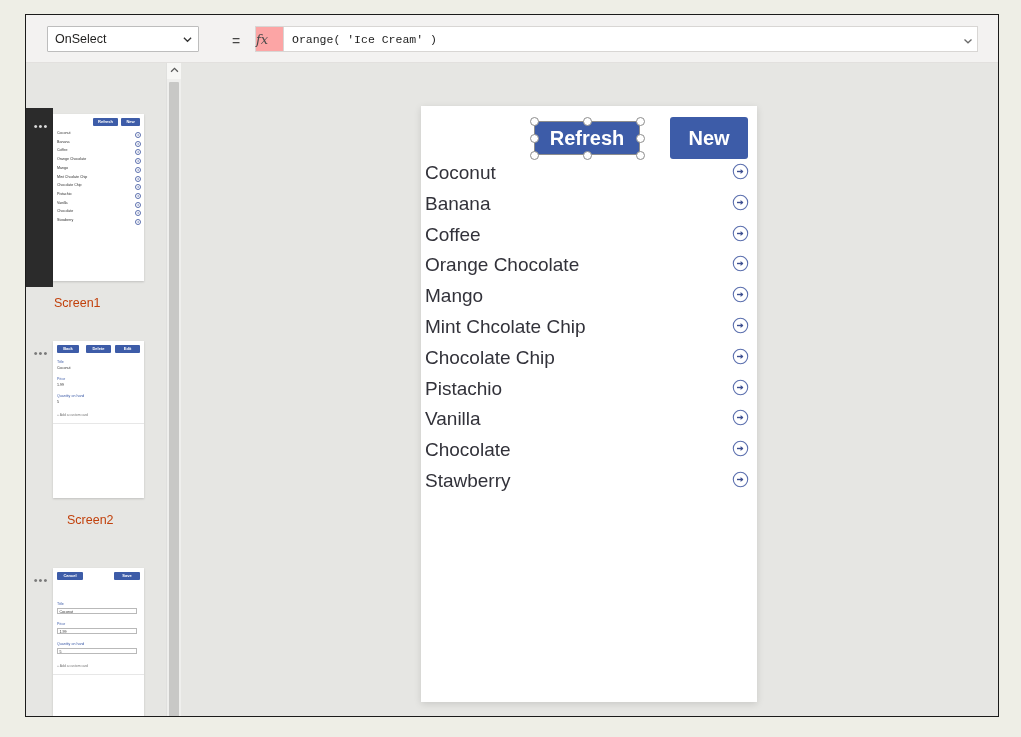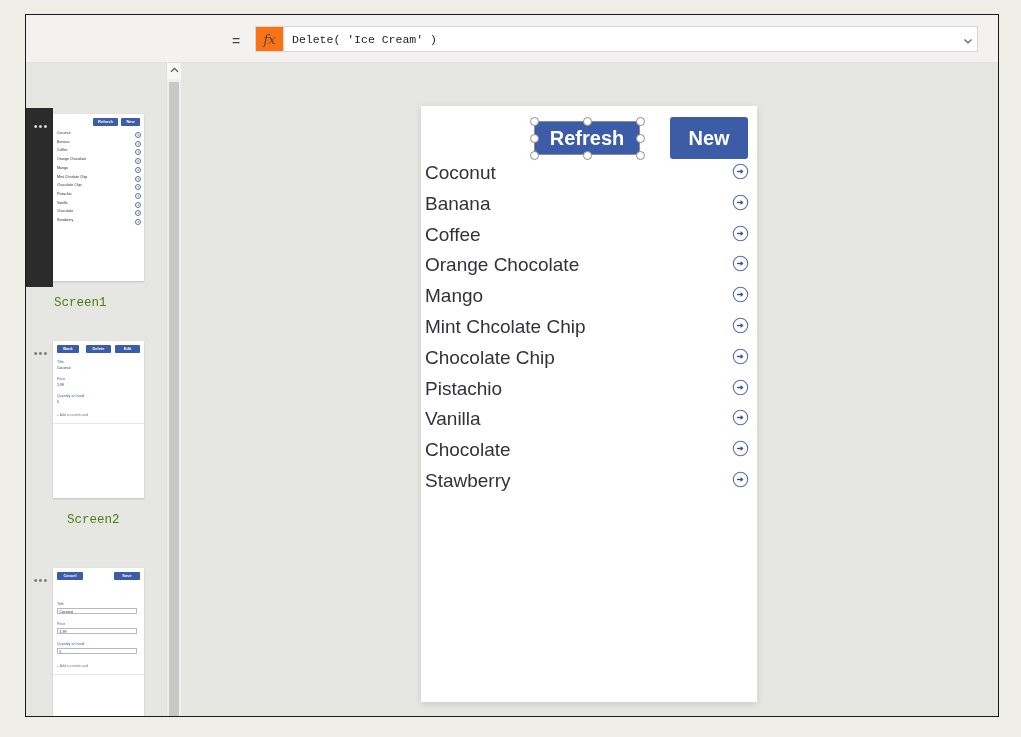--- a/index.html
+++ b/index.html
@@ -45,25 +45,25 @@
     width:9px;height:9px;
     color:#333;font-size:9px;line-height:9px;
   }
   #equals-sign{
     position:absolute;left:206px;top:18px;
     font-size:14px;color:#444;font-weight:400;
   }
   #fx-box{
     position:absolute;left:229px;top:11px;
     width:28px;height:26px;
-    background:#f97316;
+    background:#fca5a5;
     border:1px solid #d8d6d4;
     border-right:none;
     box-sizing:border-box;
-    text-align:center;
+    text-align:left;
     font-family:"DejaVu Serif", serif;
     font-style:italic;
     font-size:13px;color:#4a4a4a;
     line-height:25px;
   }
   #formula-input{
     position:absolute;left:257px;top:11px;
     width:695px;height:26px;
     background:#ffffff;
     border:1px solid #d8d6d4;
@@ -101,22 +101,22 @@
   }
   .thumb-card{
     position:absolute;left:27px;
     width:91px;
     background:#ffffff;
     box-shadow:0 1px 2px rgba(0,0,0,.16);
     overflow:hidden;
   }
   .thumb-label{
     position:absolute;left:28px;
-    font-size:12.5px;color:#4d7c0f;
-    font-family:Liberation Mono, monospace;
+    font-size:12.5px;color:#c2410c;
+    font-family:Liberation Sans, sans-serif;
   }
   .thumb-dark-bg{
     position:absolute;left:0;
     width:27px;background:#2b2b2b;
   }
 
   
   .mini-btn{
     position:absolute;height:8px;
     background:#3d5ca8;
@@ -270,27 +270,35 @@
   }
   .gallery-arrow svg{display:block;}
 </style>
 </head>
 <body>
 
 <div id="app-window">
 
   <div id="formula-bar">
 
+    <div id="property-select">
+      <span>OnSelect</span>
+      <span class="chev">
+        <svg width="9" height="9" viewBox="0 0 10 10">
+            <path d="M1 3 L5 7 L9 3" fill="none" stroke="#333" stroke-width="1.4"></path>
+          </svg>
+      </span>
+    </div>
 
     <div id="equals-sign">=</div>
 
     <div id="fx-box">fx</div>
 
     <div id="formula-input">
-      <span>Delete( 'Ice Cream' )</span>
+      <span>Orange( 'Ice Cream' )</span>
       <span id="formula-expand">
         <svg width="10" height="10" viewBox="0 0 10 10">
             <path d="M1.5 3.5 L5 6.8 L8.5 3.5" fill="none" stroke="#6b6b6b" stroke-width="1.3"></path>
           </svg>
       </span>
     </div>
   </div>
 
   <div id="work-area">
 

